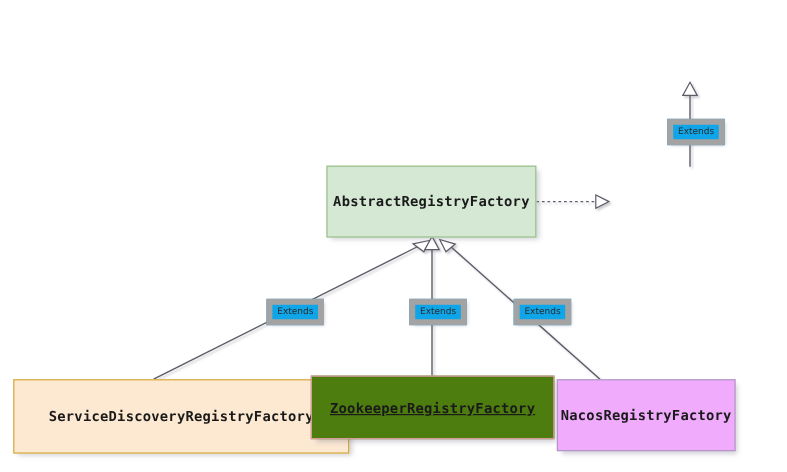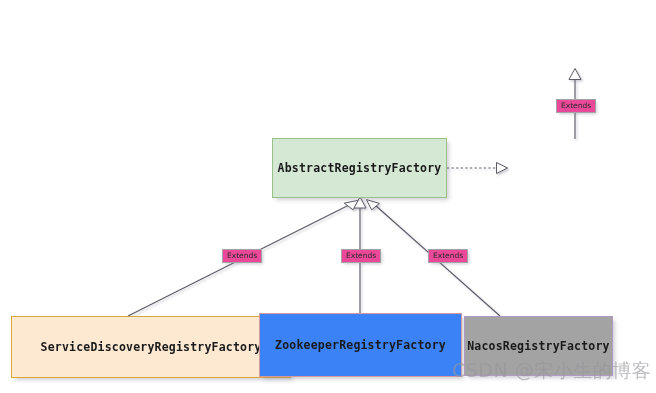--- a/index.html
+++ b/index.html
@@ -35,22 +35,22 @@
     font-weight: bold;
     font-size: 11.5px;
     letter-spacing: 0.2px;
     color: #1a1a1a;
     text-align: center;
     box-shadow: 3px 3px 4px -1px rgba(120,120,140,0.35);
   }
   .edge-label {
     position: absolute;
     box-sizing: border-box;
-    background: #ec4899;
-    border: 1px solid #a3a3a3;
+    background: #0ea5e9;
+    border: 5px solid #a3a3a3;
     color: #2b2b2b;
     font-family: "DejaVu Sans", "Liberation Sans", sans-serif;
     font-size: 7.5px;
     line-height: 10px;
     padding: 1px 4px 1px 4px;
     white-space: nowrap;
     box-shadow: 2px 2px 3px -1px rgba(130,130,150,0.4);
   }
   #watermark {
     position: absolute;
@@ -105,39 +105,38 @@
 
 
   <div class="node" style="left:272px; top:138px; width:175px; height:60px; background:#d5e8d4; border-color:#9ac08a;">
     <span>AbstractRegistryFactory</span>
   </div>
 
   <div class="node" style="left:11px; top:316px; width:280px; height:62px; background:#fde9d2; border-color:#d6a93a;">
     <span>ServiceDiscoveryRegistryFactory</span>
   </div>
 
-  <div class="node" style="left:259px; top:313px; width:203px; height:64px; background:#3b82f6; border-color:#d99a9a;">
+  <div class="node" style="left:259px; top:313px; width:203px; height:53px; background:#4d7c0f; border-color:#d99a9a;text-decoration:underline;">
     <span>ZookeeperRegistryFactory</span>
   </div>
 
-  <div class="node" style="left:464px; top:316px; width:149px; height:60px; background:#a3a3a3; border-color:#b09ac4;">
+  <div class="node" style="left:464px; top:316px; width:149px; height:60px; background:#f0abfc; border-color:#b09ac4;">
     <span>NacosRegistryFactory</span>
   </div>
 
   <div class="edge-label" style="left:556px; top:99px;">
     <span>Extends</span>
   </div>
 
   <div class="edge-label" style="left:222px; top:249px;">
     <span>Extends</span>
   </div>
 
   <div class="edge-label" style="left:341px; top:249px;">
     <span>Extends</span>
   </div>
 
   <div class="edge-label" style="left:428px; top:249px;">
     <span>Extends</span>
   </div>
 
-  <div id="watermark">CSDN @宋小生的博客</div>
 
 </div>
 
 </body></html>

